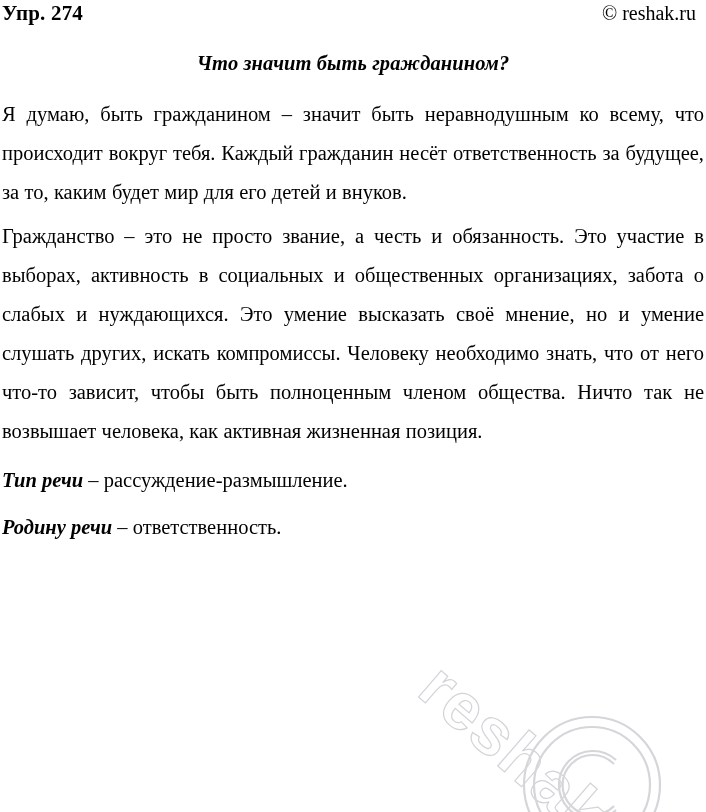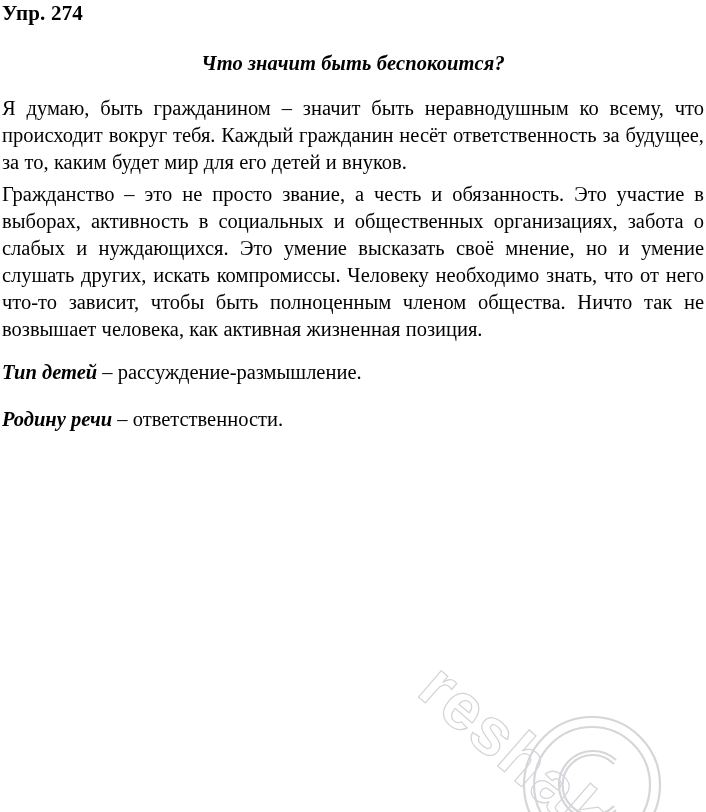--- a/index.html
+++ b/index.html
@@ -58,21 +58,21 @@
     margin-bottom: 0;
     letter-spacing: 0.1px;
   }
 
   
   .body-text {
     margin-top: 19px;
   }
   .para {
     font-size: 20.5px;
-    line-height: 27px;
+    line-height: 39px;
     text-align: justify;
     text-justify: inter-word;
     margin: 0 0 5px 0;
     word-spacing: 0.2px;
   }
   
   .para::after {
     content: "";
     display: inline-block;
     width: 100%;
@@ -143,29 +143,30 @@
       <path d="M97 48 A34 34 0 1 0 97 98 A34 34 0 1 1 97 48 Z" fill="none" stroke="#d6d6da" stroke-width="2.2"></path>
       <path d="M95 52 A30 30 0 1 0 95 94" fill="none" stroke="#d6d6da" stroke-width="2.2"></path>
     </svg>
   </div>
 </div>
 
 <div class="page">
 
   <div class="header">
     <div class="exercise-no">Упр. 274</div>
+    <div class="copyright">© reshak.ru</div>
   </div>
 
-  <h1 class="title">Что значит быть беспокоится?</h1>
+  <h1 class="title">Что значит быть гражданином?</h1>
 
   <div class="body-text">
     <p class="para no-stretch">Я думаю, быть гражданином – значит быть неравнодушным ко всему, что происходит вокруг тебя. Каждый гражданин несёт ответственность за будущее, за то, каким будет мир для его детей и внуков.</p>
     <p class="para no-stretch">Гражданство – это не просто звание, а честь и обязанность. Это участие в выборах, активность в социальных и общественных организациях, забота о слабых и нуждающихся. Это умение высказать своё мнение, но и умение слушать других, искать компромиссы. Человеку необходимо знать, что от него что-то зависит, чтобы быть полноценным членом общества. Ничто так не возвышает человека, как активная жизненная позиция.</p>
   </div>
 
   <p class="note">
-    <span class="lbl">Тип детей</span><span> – рассуждение-размышление.</span>
+    <span class="lbl">Тип речи</span><span> – рассуждение-размышление.</span>
   </p>
   <p class="note">
-    <span class="lbl">Родину речи</span><span> – ответственности.</span>
+    <span class="lbl">Родину речи</span><span> – ответственность.</span>
   </p>
 
 </div>
 
 </body></html>

